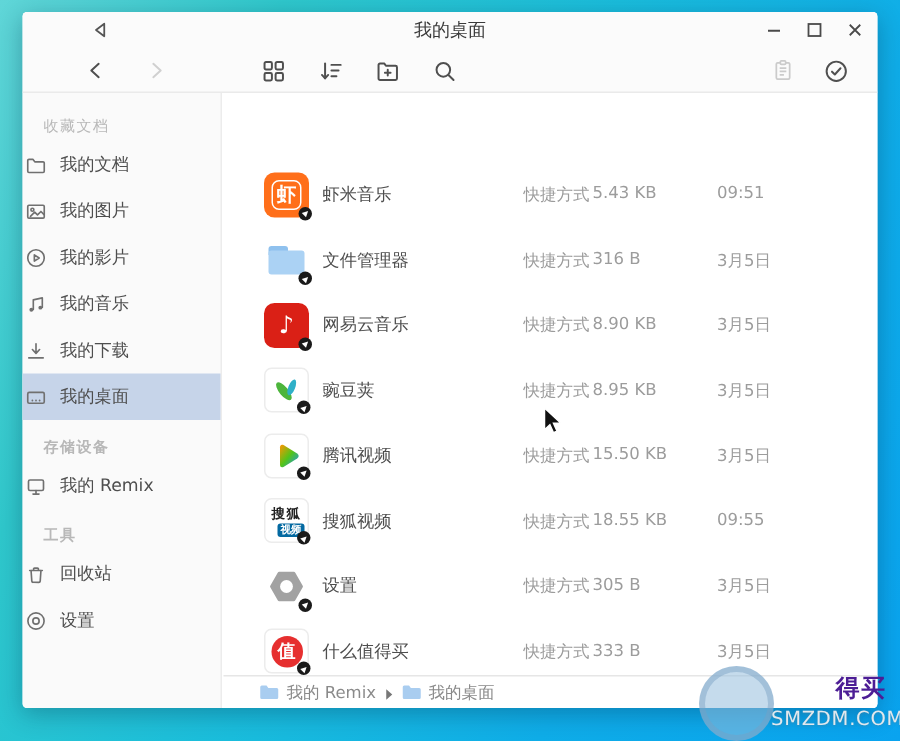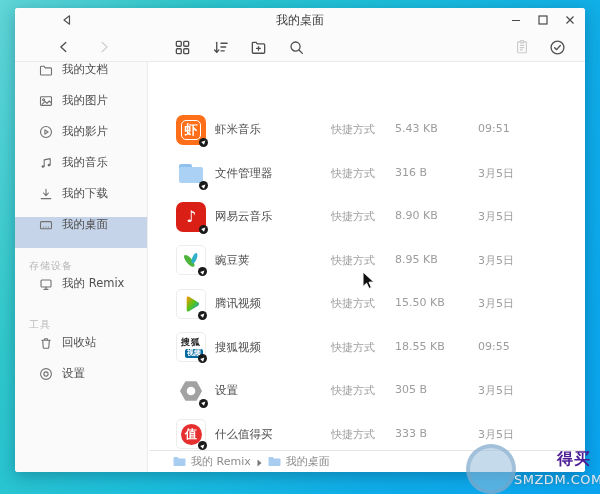--- a/index.html
+++ b/index.html
@@ -28,37 +28,37 @@
   .nav-group { position:absolute; left:40px; top:0; height:30px; display:flex; align-items:center; gap:22px; }
   .view-group { position:absolute; left:158px; top:0; height:30px; display:flex; align-items:center; gap:20px; }
   .right-group { position:absolute; right:19px; top:0; height:30px; display:flex; align-items:center; gap:17px; }
   .ticon { width:18px; height:18px; display:flex; align-items:center; justify-content:center; }
 
   
   .sidebar { position:absolute; left:0; top:54px; width:133px; height:410px;
     background:#fafafa; border-right:1px solid #ececec; }
   .side-label { margin:14px 0 2px 14px; height:16px; font-size:10px; color:#b8b8b8;
     display:flex; align-items:center; letter-spacing:1px; }
-  .side-sec2 .side-label, .side-sec3 .side-label { margin-top:10px; }
-  .side-item { height:31px; display:flex; align-items:flex-start; padding-left:23px; cursor:default; }
+  .side-sec2 .side-label, .side-sec3 .side-label { margin-top:10px;font-weight:bold; }
+  .side-item { height:31px; display:flex; align-items:center; padding-left:1px; cursor:default; }
   .side-item.selected { background:#c6d4e9; }
   .side-ico { width:15px; height:15px; flex:0 0 15px; display:flex; align-items:center; justify-content:center; }
   .side-txt { margin-left:9px; font-size:11.5px; color:#4e4e4e; white-space:nowrap; }
 
   
   .main { position:absolute; left:134px; top:54px; width:436px; height:410px; background:#fff; }
   .thead { position:absolute; left:0; top:16px; right:0; height:24px; }
   .thead span { position:absolute; font-size:11px; color:#8a8a8a; }
   .h-name { left:27px; } .h-type { left:188px; } .h-size { left:246px; } .h-date { left:329px; }
   .h-sort { position:absolute; left:58px; top:7px; }
   .rows { position:absolute; left:0; top:46px; right:0; }
   .trow { position:relative; height:43.5px; }
   .c-icon { position:absolute; left:27px; top:6.5px; width:30px; height:30px; }
   .c-name { position:absolute; left:66px; top:14px; font-size:11.5px; color:#4e4e4e; white-space:nowrap; }
-  .c-type { position:absolute; left:182px; top:14px; font-size:11px; color:#9c9c9c; }
+  .c-type { position:absolute; left:200px; top:14px; font-size:11px; color:#9c9c9c; }
   .c-size { position:absolute; left:246px; top:14px; font-size:11px; color:#9c9c9c; }
   .c-date { position:absolute; left:329px; top:14px; font-size:11px; color:#9c9c9c; }
 
   
   .tile { width:30px; height:30px; border-radius:7px; display:flex; align-items:center; justify-content:center; position:relative; }
   .tile-w { background:#fff; border:1px solid #ececec; border-radius:5px; }
   .xia { border:1.5px solid #fff; border-radius:5px; width:20px; height:20px; display:flex;
     align-items:center; justify-content:center; color:#fff; font-weight:bold; font-size:13px; }
   .fm { width:30px; height:30px; position:relative; }
   .fm .tab { position:absolute; left:3px; top:6px; width:13px; height:6px; background:#8fc1ee; border-radius:2px 2px 0 0; }
@@ -193,20 +193,21 @@
               <circle cx="9" cy="9" r="6.8"></circle>
               <path d="M6 9.3 l2 2 4-4.4"></path>
             </g>
           </svg>
       </div>
     </div>
   </div>
 
   <div class="sidebar" id="sidebar">
       <div class="side-sec1">
+        <div class="side-label">收藏文档</div>
         <div class="side-item">
           <span class="side-ico">
             <svg width="14" height="14" viewBox="0 0 14 14">
               <path fill="none" stroke="#707070" stroke-width="1.1" stroke-linecap="round" stroke-linejoin="round" d="M1.5 4 a.8.8 0 0 1 .8-.8 h2.6 l1.3 1.7 h5.5 a.8.8 0 0 1 .8.8 v5.5 a.8.8 0 0 1 -.8.8 h-9.4 a.8.8 0 0 1 -.8-.8 z"></path>
             </svg>
           </span>
           <span class="side-txt">我的文档</span>
         </div>
         <div class="side-item">
           <span class="side-ico">

